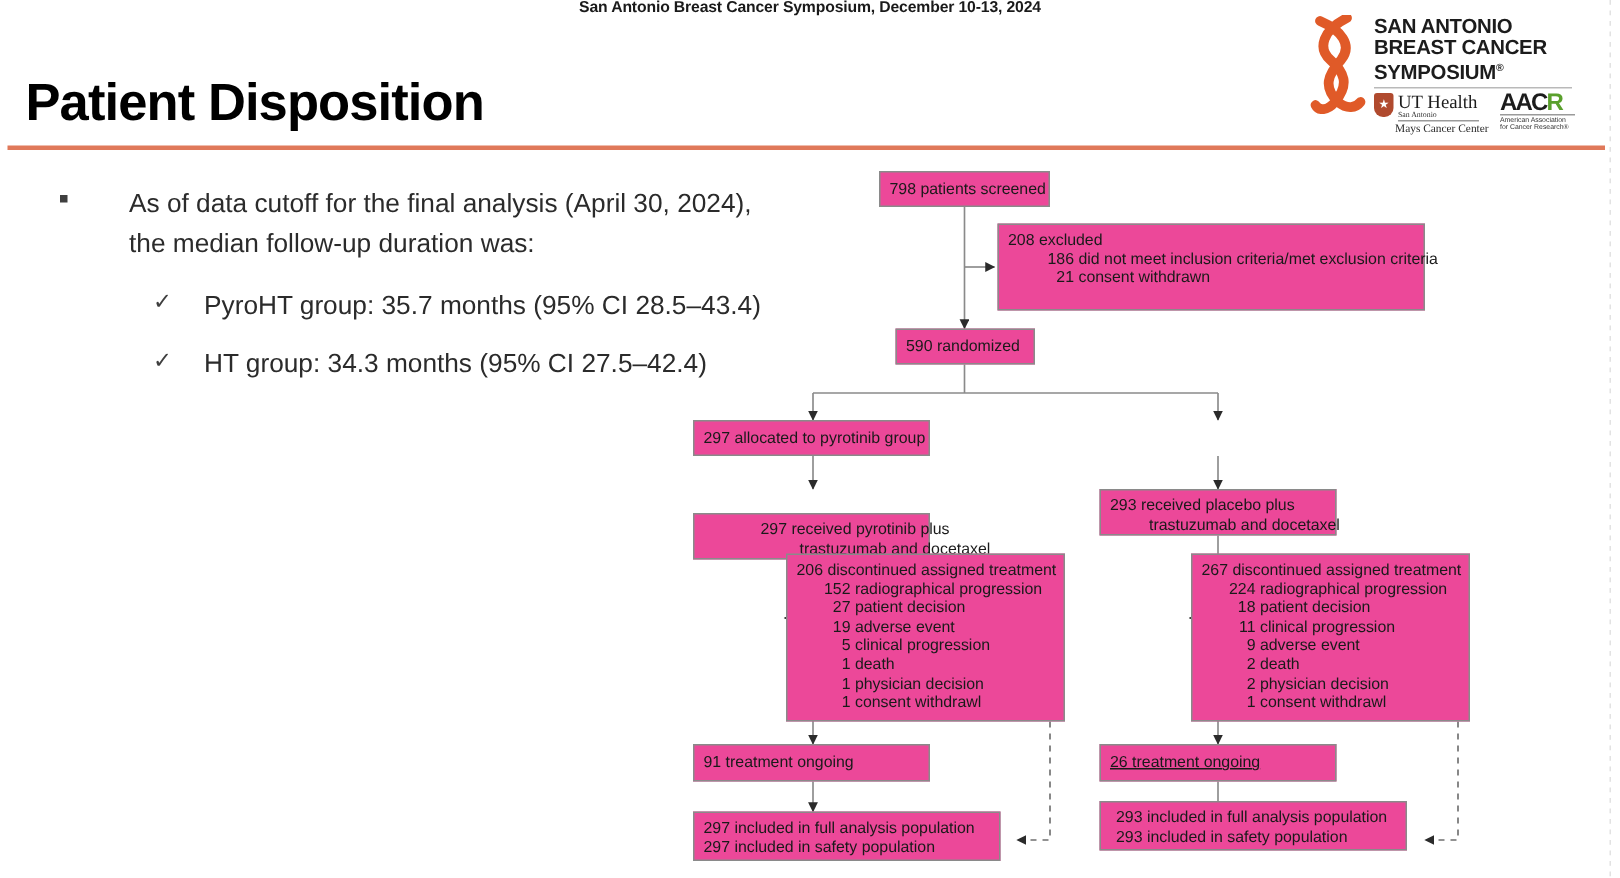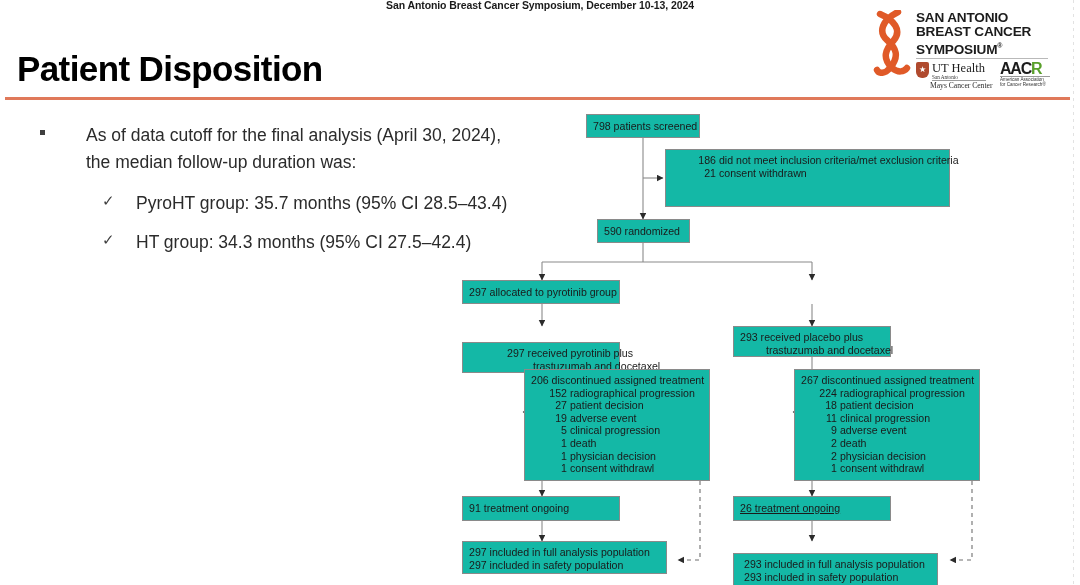--- a/index.html
+++ b/index.html
@@ -116,21 +116,21 @@
   .b2 .ck{
     position:absolute;left:62px;top:1px;font-size:15px;color:#3f3f3f;
   }
   .b2 .txt{font-size:17.5px;line-height:24px;color:#2b2b2b;white-space:nowrap;}
 
   
   .flow{position:absolute;left:0;top:0;width:1080px;height:585px;}
   .fbox{
     position:absolute;
     border:1px solid #8a8a8a;
-    background:#14b8a6;
+    background:#ec4899;
     box-sizing:border-box;
     font-size:10.6px;
     line-height:12.6px;
     color:#1a1a1a;
     padding:4px 6px;
   }
   .fbox .ln{white-space:nowrap;display:block;}
   .fbox .ind1{padding-left:14px;}
   .fbox .ind2{padding-left:22px;}
   .fbox .ind3{padding-left:26px;}
@@ -241,20 +241,21 @@
         <path d="M700,481 L700,560 L678,560" marker-end="url(#ah)"></path>
         <path d="M972,481 L972,560 L950,560" marker-end="url(#ah)"></path>
       </g>
     </svg>
 
     <div class="fbox center" style="left:586px;top:114px;width:114px;height:24px;">
       <span class="ln">798 patients screened</span>
     </div>
 
     <div class="fbox" style="left:665px;top:149px;width:285px;height:58px;">
+      <span class="ln">208 excluded</span>
       <span class="ln ind2"><span class="num w3">186</span> <span>did not meet inclusion criteria/met exclusion criteria</span></span>
       <span class="ln ind2"><span class="num w3">21</span> <span>consent withdrawn</span></span>
     </div>
 
     <div class="fbox center" style="left:597px;top:219px;width:93px;height:24px;">
       <span class="ln">590 randomized</span>
     </div>
 
     <div class="fbox center" style="left:462px;top:280px;width:158px;height:24px;">
       <span class="ln">297 allocated to pyrotinib group</span>
@@ -299,19 +300,19 @@
       <span class="ln ind1"><span class="num w2">9</span> <span>adverse event</span></span>
       <span class="ln ind1"><span class="num w2">2</span> <span>death</span></span>
       <span class="ln ind1"><span class="num w2">2</span> <span>physician decision</span></span>
       <span class="ln ind1"><span class="num w2">1</span> <span>consent withdrawl</span></span>
     </div>
 
     <div class="fbox center" style="left:733px;top:496px;width:158px;height:25px;text-decoration:underline;">
       <span class="ln">26 treatment ongoing</span>
     </div>
 
-    <div class="fbox" style="left:733px;top:553px;width:205px;height:33px;padding-left:10px;">
+    <div class="fbox" style="left:733px;top:534px;width:205px;height:33px;padding-left:10px;">
       <span class="ln">293 included in full analysis population</span>
       <span class="ln">293 included in safety population</span>
     </div>
 
   </div>
 </div>
 
 </body></html>

